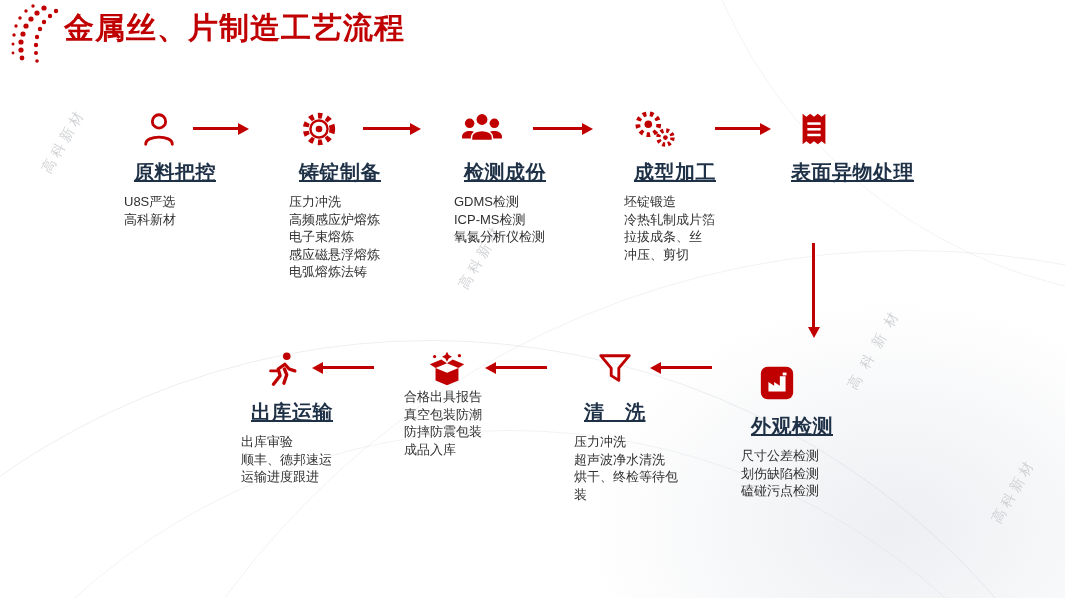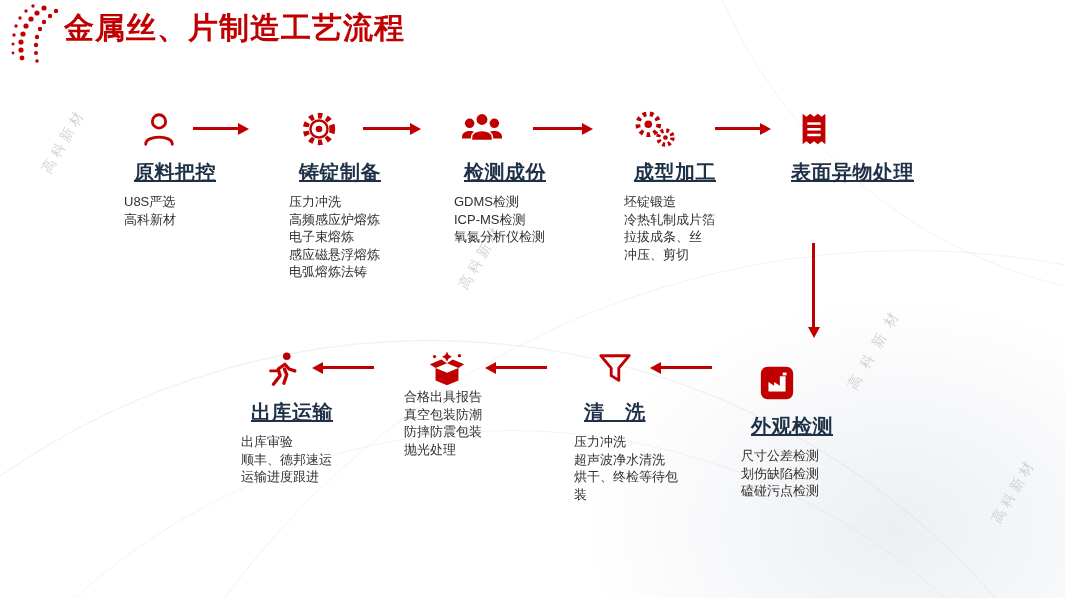--- a/index.html
+++ b/index.html
@@ -233,21 +233,21 @@
         <circle cx="35" cy="8" r="1.7" fill="currentColor"></circle>
         <path d="M10 21 l-6 -4 12 -5 6 4 z" fill="currentColor"></path>
         <path d="M34 21 l6 -4 -12 -5 -6 4 z" fill="currentColor"></path>
         <path d="M10 21 l12 5 12 -5 v13 l-12 5 -12 -5 z" fill="currentColor"></path>
       </svg>
     </div>
     <div class="items">
       <div class="item">合格出具报告</div>
       <div class="item">真空包装防潮</div>
       <div class="item">防摔防震包装</div>
-      <div class="item">抛光处理</div>
+      <div class="item">成品入库</div>
     </div>
   </div>
 
   <div class="step" style="left:235px; top:350px; width:140px;">
     <div class="icon" style="margin-left:28px;">
       <svg width="38" height="38" viewBox="0 0 40 40">
         <circle cx="25" cy="6.5" r="4" fill="currentColor"></circle>
         <path d="M11 36 l7 -9 -2 -7 7 -5 4.5 5 6 2" fill="none" stroke="currentColor" stroke-width="3.5" stroke-linecap="round" stroke-linejoin="round"></path>
         <path d="M22.5 20 l2.5 6 -3 9" fill="none" stroke="currentColor" stroke-width="3.5" stroke-linecap="round" stroke-linejoin="round"></path>
         <path d="M8 22 h7" fill="none" stroke="currentColor" stroke-width="3" stroke-linecap="round"></path>

